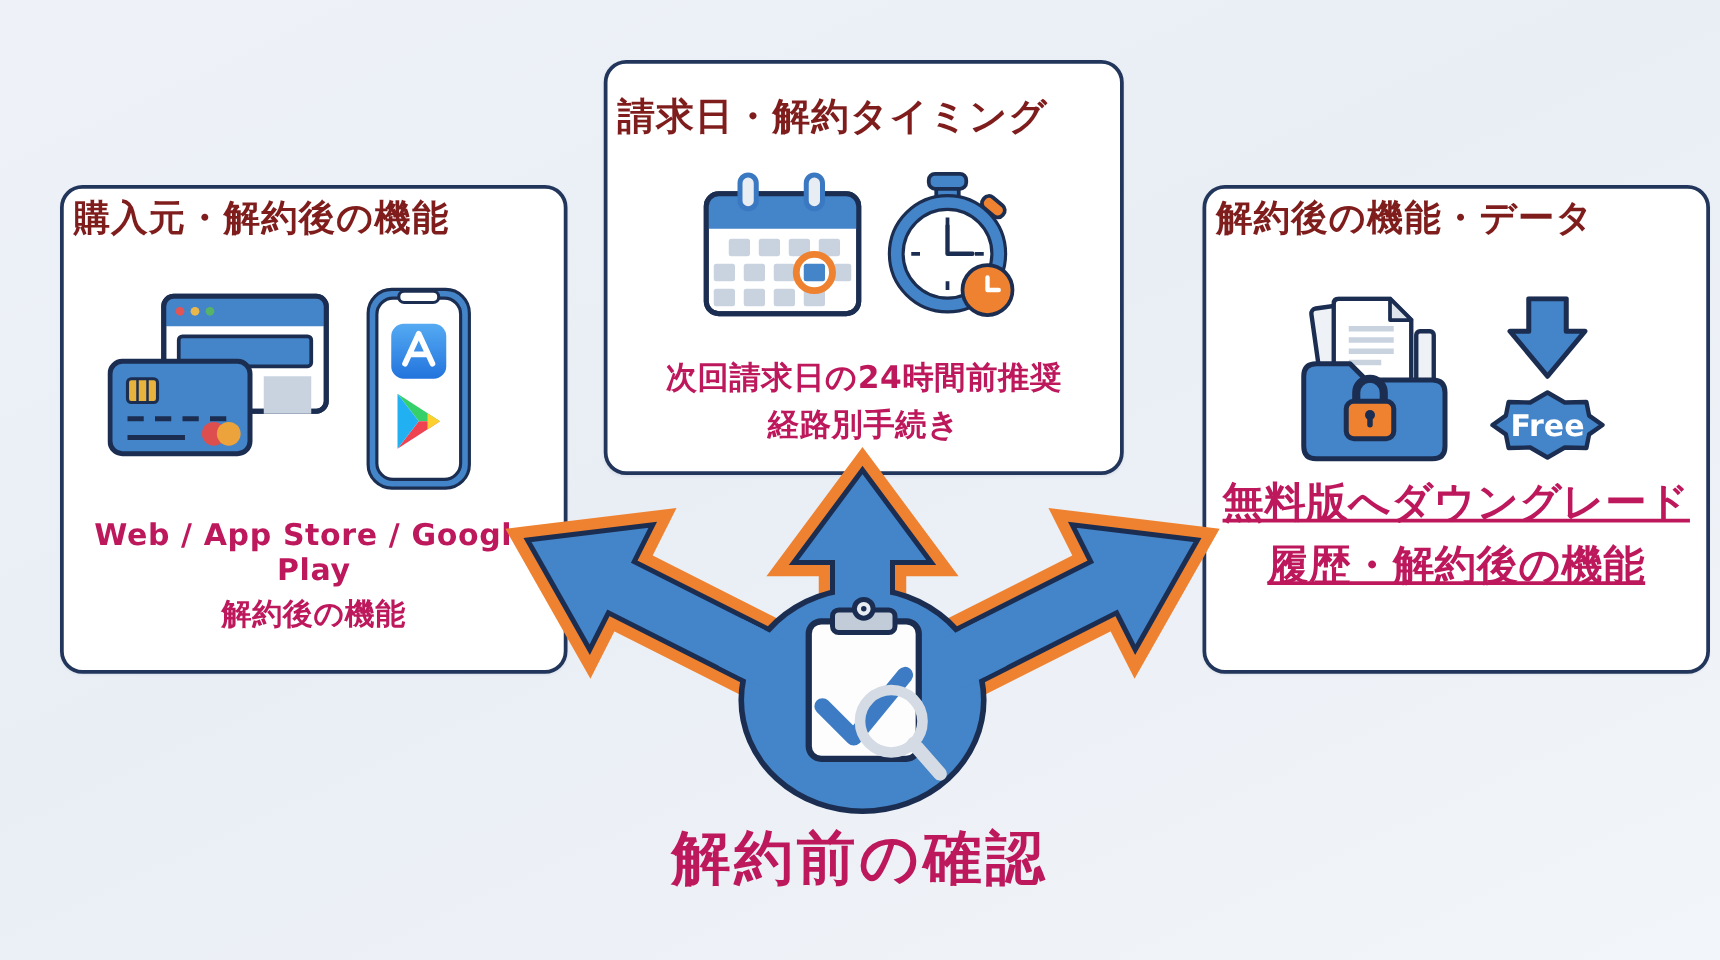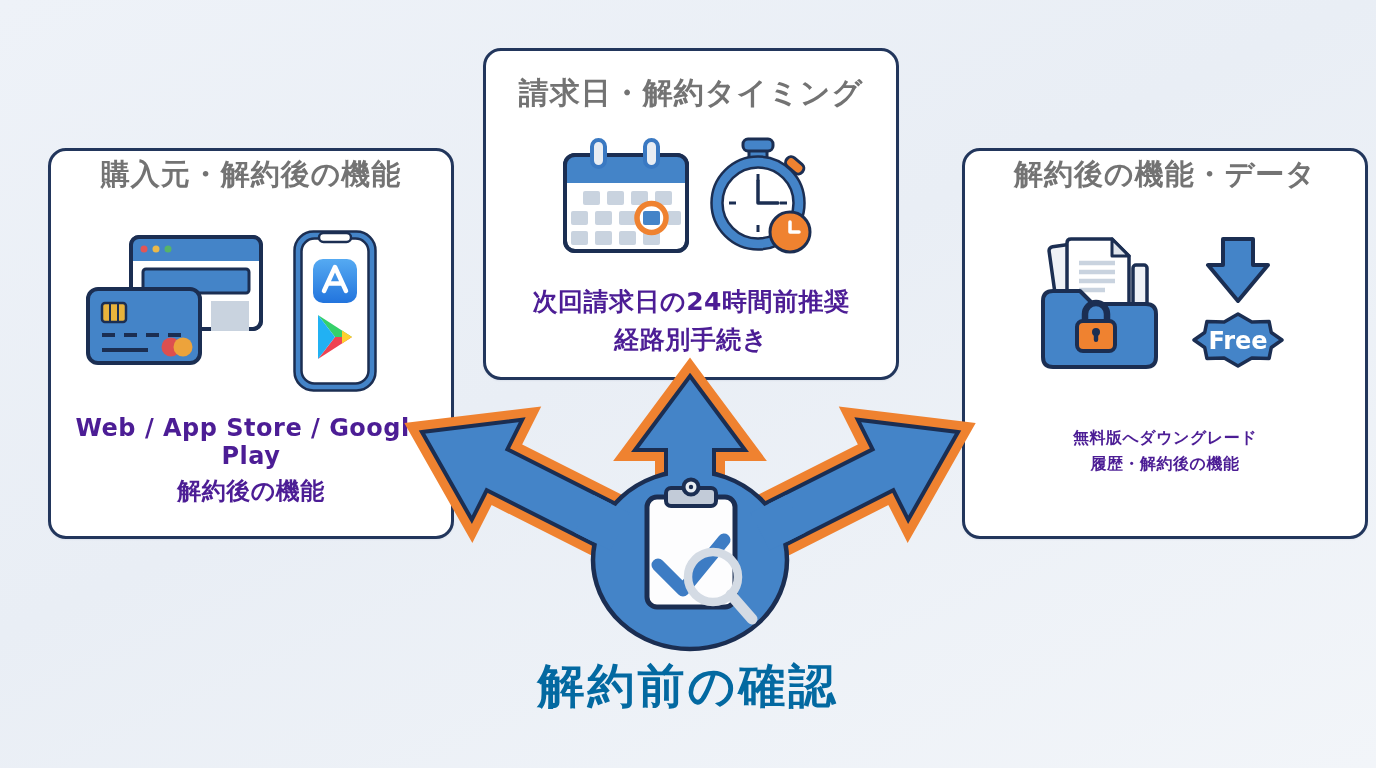--- a/index.html
+++ b/index.html
@@ -13,47 +13,47 @@
   .box {
     position:absolute; background:#ffffff;
     border:3px solid #22365c; border-radius:18px;
     box-shadow:0 1px 2px rgba(20,40,80,0.06);
   }
   .box-purchase { left:48px;  top:148px; width:400px; height:385px; }
   .box-billing  { left:483px; top:48px;  width:410px; height:326px; }
   .box-post     { left:962px; top:148px; width:400px; height:385px; }
 
   .box h2 {
-    margin:4px 8px 0; text-align:center;
-    font-size:29px; font-weight:800; color:#737373; letter-spacing:1px;
+    margin:4px 8px 0; text-align:left;
+    font-size:29px; font-weight:800; color:#7f1d1d; letter-spacing:1px;
   }
   .box-billing h2 { font-size:30px; margin-top:22px; }
 
   .icons { position:absolute; }
   .body-text {
     position:absolute; left:0; right:0; text-align:center;
-    font-weight:700; color:#4c1d95;
+    font-weight:700; color:#be185d;
   }
   .body-text p { margin:5px 0; font-size:24px; letter-spacing:0.5px; }
   .box-purchase .body-text { bottom:24px; }
   .box-billing  .body-text { bottom:16px; }
   .box-billing  .body-text p { font-size:25px; }
   .box-post     .body-text { bottom:56px; }
-  .box-post     .body-text p { font-size:16px; }
+  .box-post     .body-text p { font-size:33px;text-decoration:underline; }
 
   #flow-svg { position:absolute; left:0; top:0; pointer-events:none; }
   .ar-or { fill:#ef8230; stroke:#ef8230; stroke-width:22; stroke-linejoin:miter; stroke-miterlimit:8; }
   .ar-bl { fill:#4484c8; }
   .ar-nv { fill:none; stroke:#1b2e52; stroke-width:4; stroke-linejoin:miter; stroke-miterlimit:8; }
   .hub   { fill:#4484c8; stroke:#1b2e52; stroke-width:4.5; }
   .patch { fill:#4484c8; }
 
   .main-title {
     position:absolute; left:0; right:0; top:655px; text-align:center;
-    font-size:47px; font-weight:800; color:#0369a1; letter-spacing:3px;
+    font-size:47px; font-weight:800; color:#be185d; letter-spacing:3px;
   }
 </style>
 </head>
 <body>
 
 <div class="canvas">
 
   <div class="box box-purchase">
     <h2>購入元・解約後の機能</h2>
     <svg class="icons" viewBox="0 0 330 165" style="left:35px;top:78px;width:330px;height:165px">

